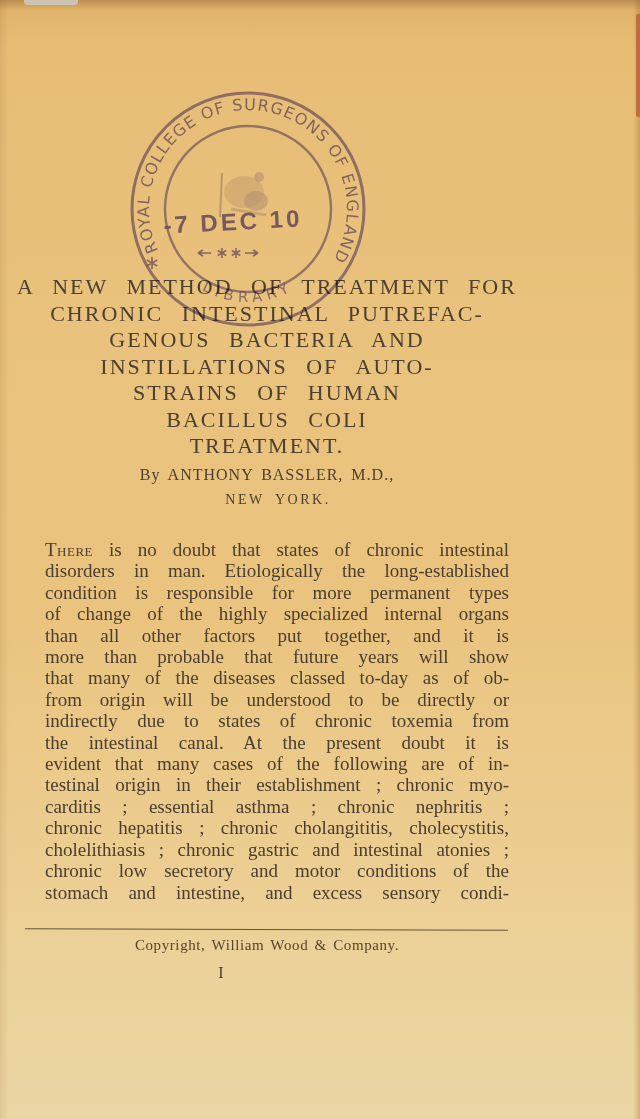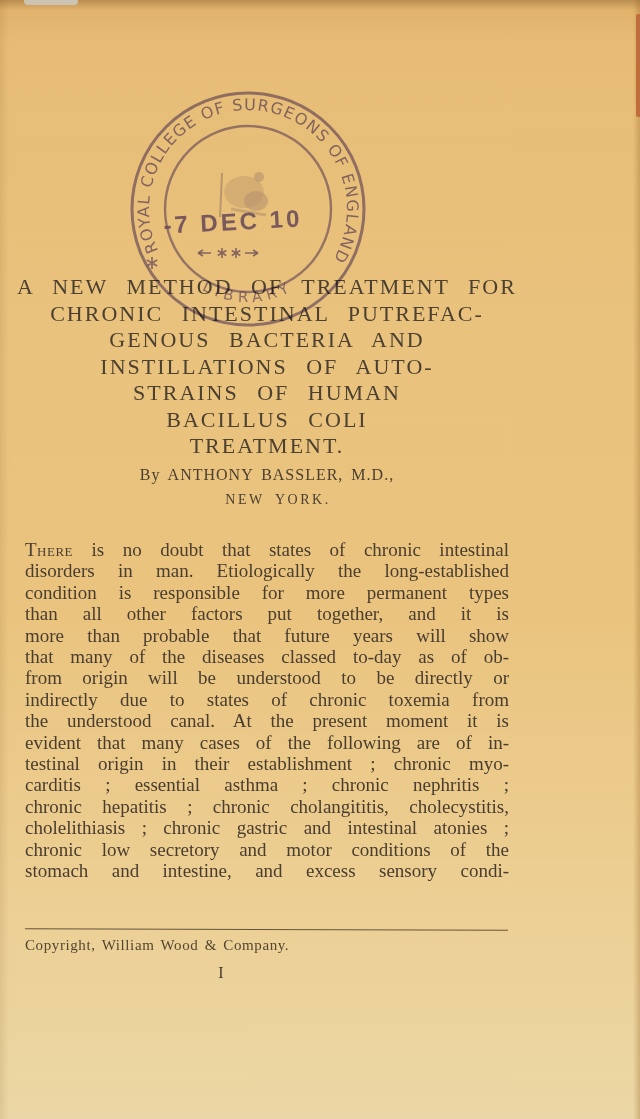--- a/index.html
+++ b/index.html
@@ -21,26 +21,26 @@
     background:#bf6d3b;border-radius:2px 0 0 2px;}
   
   .title-block{position:absolute;top:274px;left:0;width:534px;text-align:center;
     color:#4c4031;}
   .title-line{font-size:22px;line-height:26.5px;letter-spacing:2px;word-spacing:11px;white-space:nowrap;}
   .byline{font-size:16px;line-height:20px;letter-spacing:1px;word-spacing:3px;margin-top:5px;color:#4a3e30;}
   .byline-loc{font-size:14px;line-height:14px;letter-spacing:2.5px;word-spacing:5px;margin-top:8px;color:#4a3e30;padding-left:22px;}
   
   .body-text{position:absolute;top:539px;left:25px;width:484px;color:#493d2f;}
   .body-line{font-size:19px;line-height:21.4px;text-align:justify;text-align-last:justify;
-    text-justify:inter-word;white-space:normal;}
+    text-justify:inter-word;white-space:normal;margin-left:20px;}
   .smallcaps{font-variant:small-caps;letter-spacing:.5px;}
   
   .footer-rule{position:absolute;top:929px;left:25px;width:483px;height:0;
     border-top:1.7px solid rgba(80,62,40,.85);transform:rotate(.15deg);}
-  .copyright{position:absolute;top:937px;left:25px;width:484px;text-align:left;
+  .copyright{position:absolute;top:937px;left:25px;width:484px;text-align:center;
     font-size:15px;letter-spacing:.6px;word-spacing:2px;color:#53452f;}
   .page-num{position:absolute;top:964px;left:25px;width:484px;text-align:center;
     font-size:16px;color:#4a3e30;transform:translateX(-46px);}
   
   .stamp{position:absolute;left:116px;top:77px;width:264px;height:264px;
     mix-blend-mode:multiply;opacity:.92;}
   .stamp text{fill:#6c5ab0;}
   .ring-text{font-family:"DejaVu Sans", sans-serif;font-size:16px;letter-spacing:1.2px;font-weight:500;}
   .library-text{font-family:"DejaVu Sans", sans-serif;font-size:15px;letter-spacing:5px;opacity:.75;}
   .date-text{font-family:"Liberation Sans", sans-serif;font-size:24px;font-weight:bold;letter-spacing:3px;fill:#5b4bae;opacity:.9;}
@@ -63,26 +63,27 @@
   <div class="title-line">BACILLUS COLI</div>
   <div class="title-line">TREATMENT.</div>
   <div class="byline">By ANTHONY BASSLER, M.D.,</div>
   <div class="byline-loc">NEW YORK.</div>
 </div>
 
 <div class="body-text">
   <div class="body-line"><span class="smallcaps">There</span> <span>is no doubt that states of chronic intestinal</span></div>
   <div class="body-line">disorders in man. Etiologically the long-established</div>
   <div class="body-line">condition is responsible for more permanent types</div>
+  <div class="body-line">of change of the highly specialized internal organs</div>
   <div class="body-line">than all other factors put together, and it is</div>
   <div class="body-line">more than probable that future years will show</div>
   <div class="body-line">that many of the diseases classed to-day as of ob-</div>
   <div class="body-line">from origin will be understood to be directly or</div>
   <div class="body-line">indirectly due to states of chronic toxemia from</div>
-  <div class="body-line">the understood canal. At the present moment it is</div>
+  <div class="body-line">the intestinal canal. At the present doubt it is</div>
   <div class="body-line">evident that many cases of the following are of in-</div>
   <div class="body-line">testinal origin in their establishment ; chronic myo-</div>
   <div class="body-line">carditis ; essential asthma ; chronic nephritis ;</div>
   <div class="body-line">chronic hepatitis ; chronic cholangititis, cholecystitis,</div>
   <div class="body-line">cholelithiasis ; chronic gastric and intestinal atonies ;</div>
   <div class="body-line">chronic low secretory and motor conditions of the</div>
   <div class="body-line">stomach and intestine, and excess sensory condi-</div>
 </div>
 
 <div class="footer-rule"></div>

